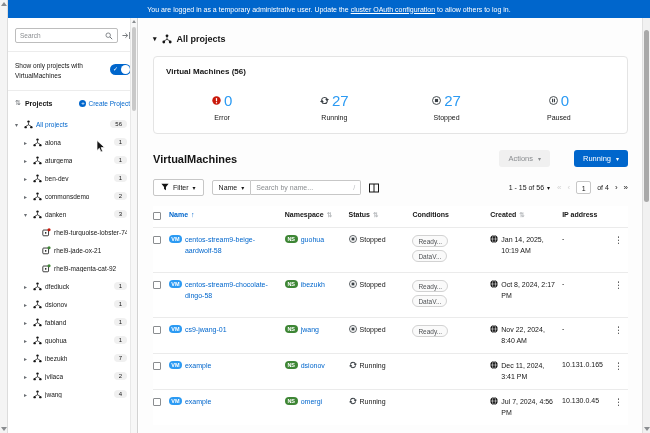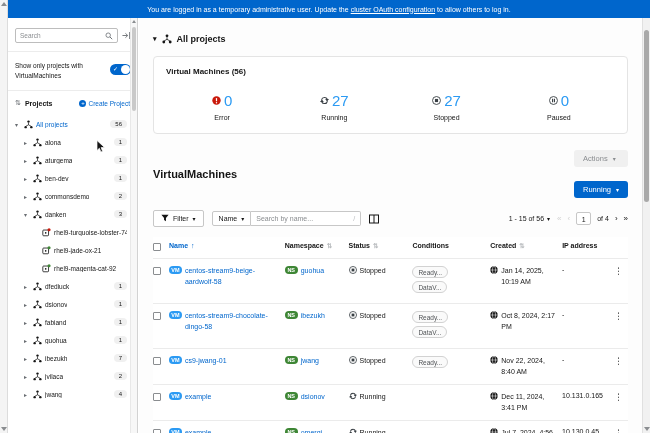--- a/index.html
+++ b/index.html
@@ -66,21 +66,21 @@
   .stats { display:flex; margin-top:16px; }
   .stat { flex:1; text-align:center; }
   .stat .val-row { display:flex; align-items:center; justify-content:center; gap:3px; }
   .stat .icon { width:9px; height:9px; display:inline-block; }
   .stat .icon svg { display:block; width:100%; height:100%; }
   .stat .num { font-size:15px; color:#2b9af3; text-decoration:none; cursor:pointer; font-weight:400; }
   .stat .stat-label { font-size:7px; margin-top:5px; color:#151515; }
 
   .list-header { display:flex; align-items:center; margin-top:16px; }
   .list-title { font-size:11px; font-weight:bold; }
-  .btns { margin-left:auto; display:flex; gap:14px;flex-direction:column; }
+  .btns { margin-left:auto; display:flex; gap:24px; }
   .btn { font-size:7.5px; padding:4px 9px; border-radius:3px; display:flex; align-items:center; gap:5px; cursor:pointer; border:none; }
   .btn .caret::before { content:"▾"; font-size:6px; }
   .btn.secondary { background:#f0f0f0; color:#8a8d90; }
   .btn.primary { background:#0066cc; color:#fff; }
 
   .toolbar { display:flex; align-items:center; margin-top:12px; gap:8px; font-size:7px; }
   .filter-box { border:1px solid #c7c7c7; border-radius:2px; display:flex; align-items:center; gap:4px; padding:3px 7px; background:#fff; cursor:pointer; }
   .filter-box .caret::before, .dd .caret::before { content:"▾"; font-size:6px; color:#151515; }
   .name-search { display:flex; align-items:stretch; }
   .dd { border:1px solid #c7c7c7; border-radius:2px 0 0 2px; display:flex; align-items:center; gap:4px; padding:3px 6px; background:#fff; cursor:pointer; }

